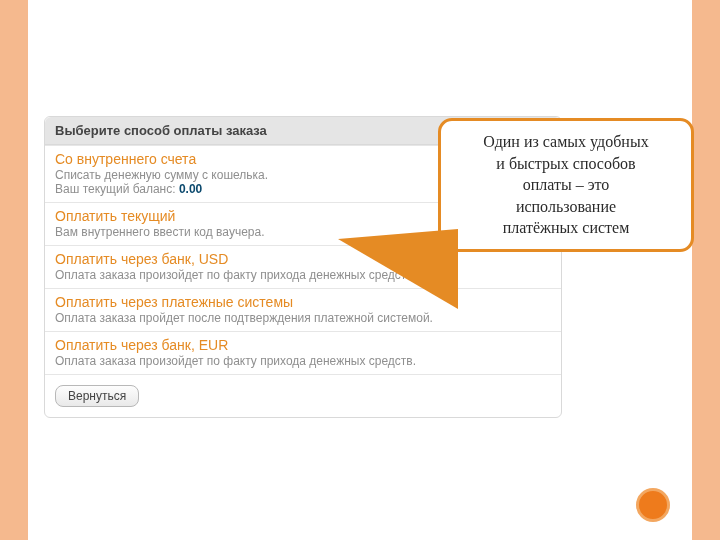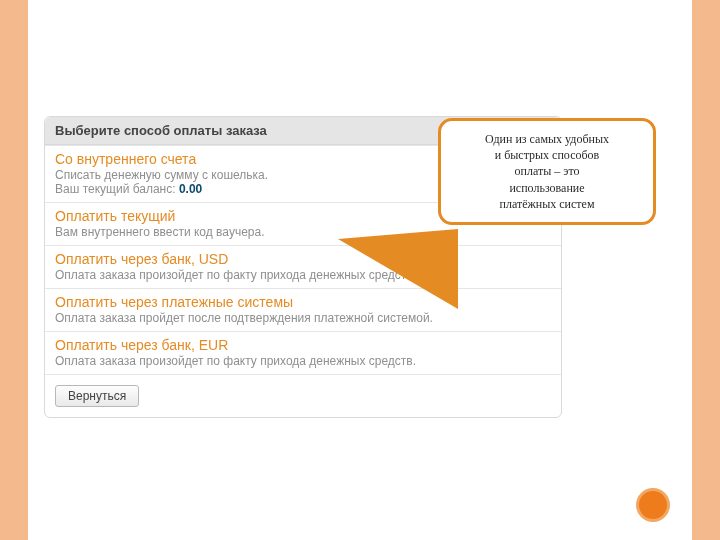--- a/index.html
+++ b/index.html
@@ -57,36 +57,36 @@
     }
     .panel-footer {
       padding: 10px;
       border-top: 1px solid #e6e6e6;
     }
     .btn-back {
       padding: 3px 12px;
       font-size: 12px;
       background: linear-gradient(#fdfdfd, #e9e9e9);
       border: 1px solid #b8b8b8;
-      border-radius: 3px;
+      border-radius: 8px;
       color: #444444;
       cursor: pointer;
     }
     .callout {
       position: absolute;
       left: 438px;
       top: 118px;
-      width: 218px;
+      width: 256px;
       background: #ffffff;
       border: 3px solid #e58b24;
       border-radius: 14px;
       padding: 10px 8px;
       text-align: center;
       font-family: Georgia, 'Times New Roman', serif;
-      font-size: 12px;
+      font-size: 16px;
       line-height: 1.35;
       color: #2a2a2a;
       z-index: 10;
     }
     .callout::after {
       content: "";
       position: absolute;
       left: -103px;
       top: 108px;
       width: 0;

